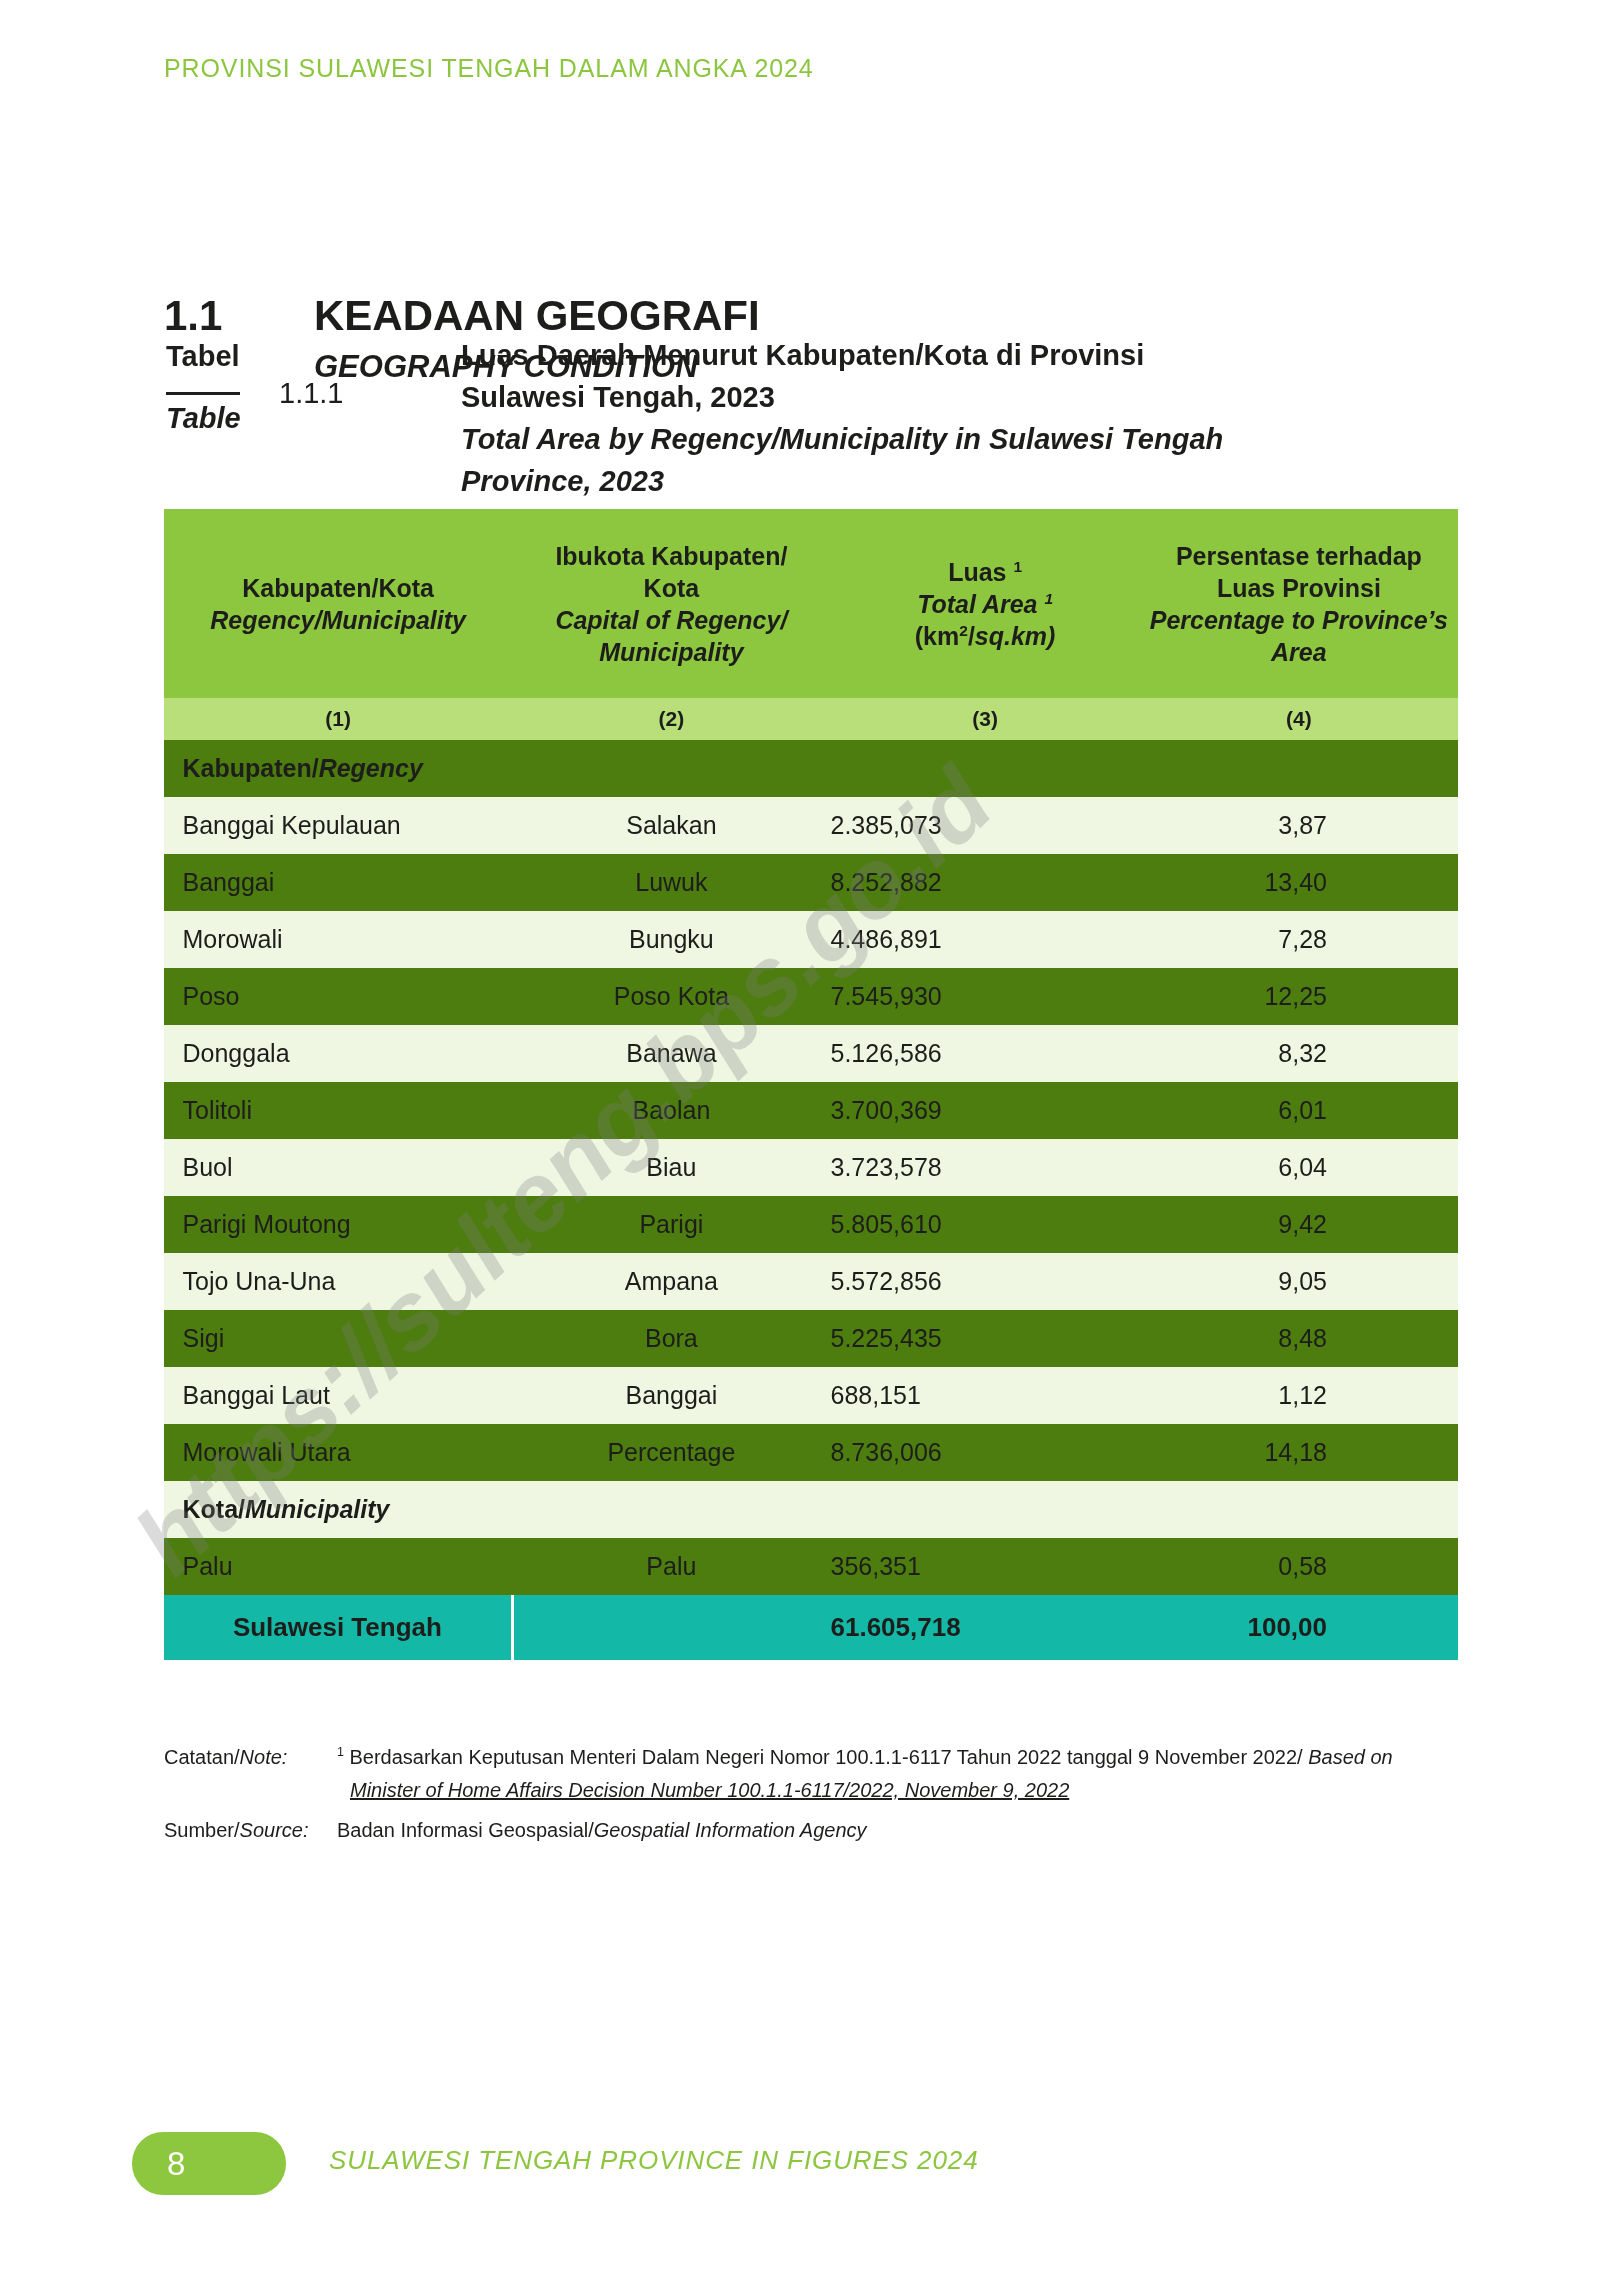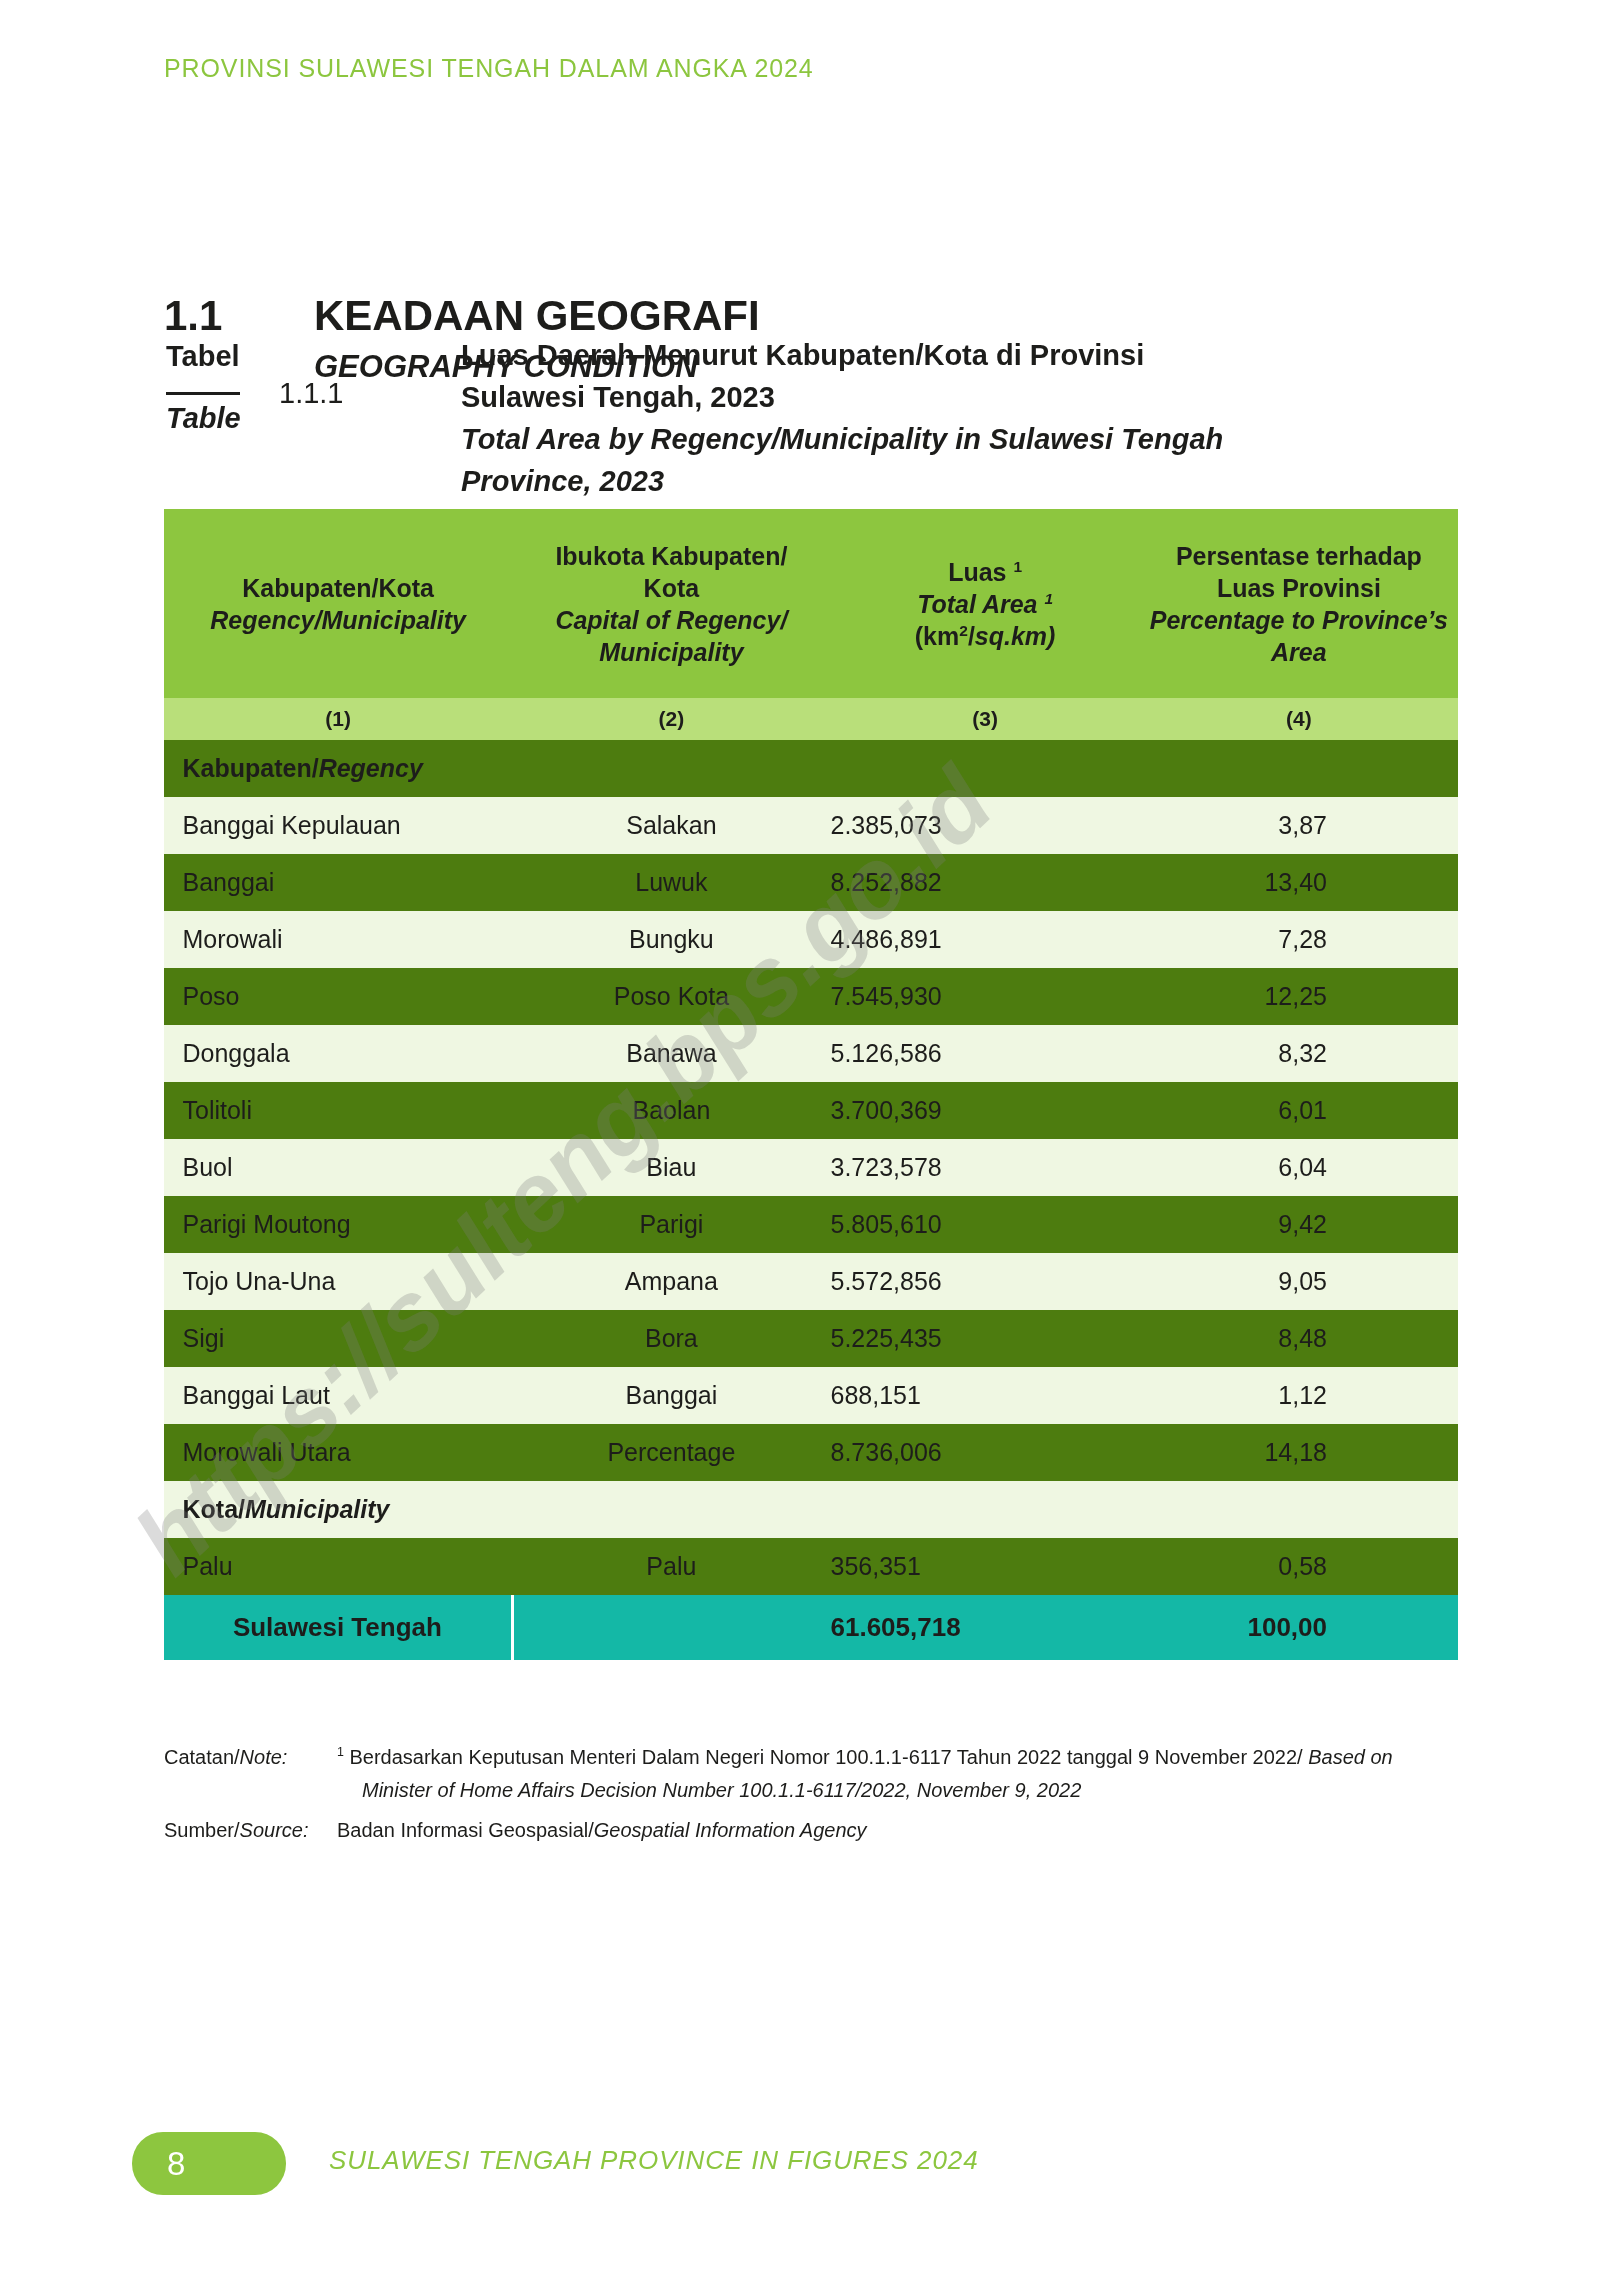--- a/index.html
+++ b/index.html
@@ -60,21 +60,21 @@
     font-size:97px; font-weight:bold; font-style:italic;
     color:rgba(125,125,125,0.28); text-align:center; white-space:nowrap;
     pointer-events:none; z-index:5;
   }
 
   .notes { position:absolute; left:164px; top:1741px; width:1311px; font-size:20px; line-height:33px; }
   .note-row { display:flex; }
   .note-label { width:173px; flex:none; }
   .note-body { flex:1; }
   .it { font-style:italic; }
-  .note-line2 { margin-left:25px; }
+  .note-line2 { margin-left:13px;text-decoration:underline; }
   .source-row { margin-top:7.4px; }
 
   .page-badge {
     position:absolute; left:132px; top:2132px; width:154px; height:63px;
     background:#8DC63F; border-radius:31px; color:#ffffff;
     font-size:33px; display:flex; align-items:center; padding-left:35px;
   }
   .footer-text {
     position:absolute; left:329px; top:2145px; font-size:26px; font-style:italic;
     color:#8CC63F; letter-spacing:0.9px;

